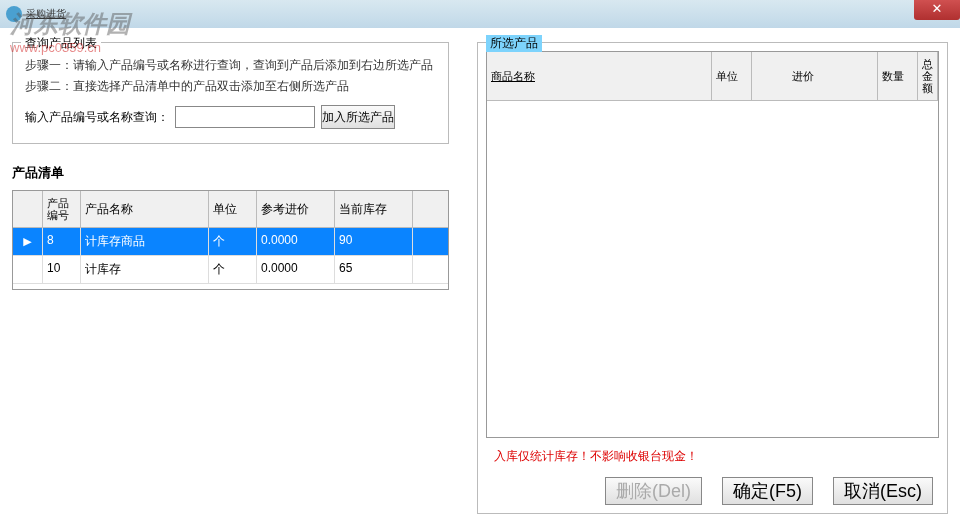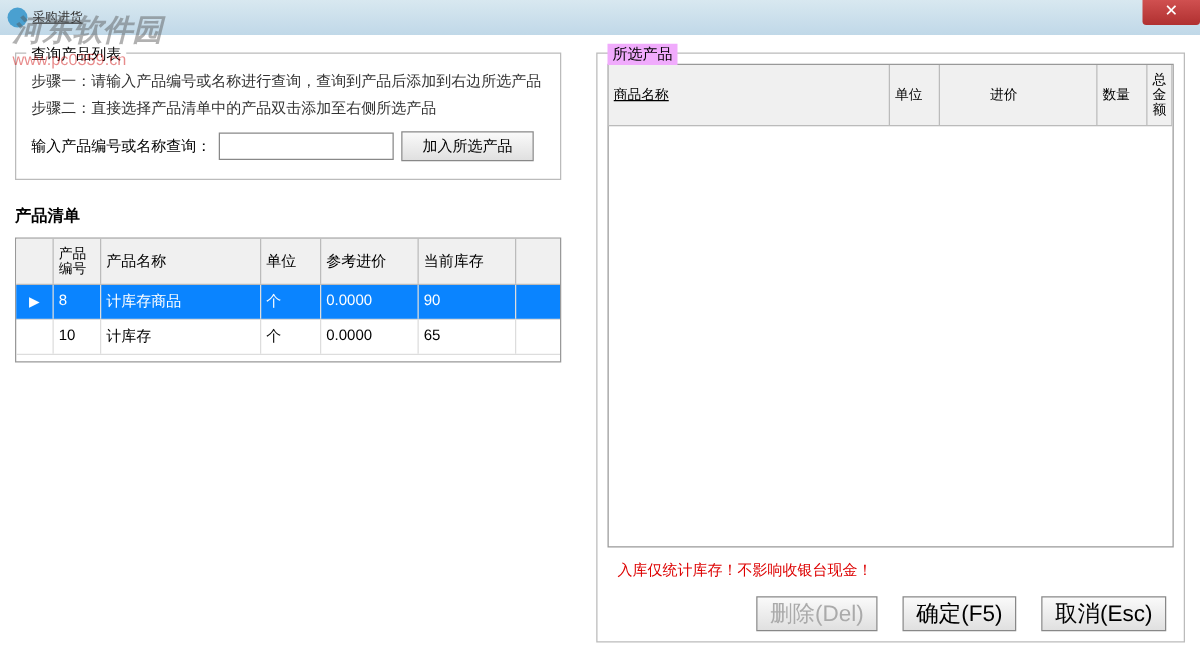--- a/index.html
+++ b/index.html
@@ -19,42 +19,42 @@
     .content { padding: 6px 12px; display: flex; gap: 28px; height: calc(100% - 28px); }
     .left-panel { width: 450px; display: flex; flex-direction: column; }
     .right-panel { flex: 1; display: flex; flex-direction: column; }
     
     .query-box { border: 1px solid #bbb; padding: 10px 12px 14px; position: relative; margin-top: 8px; }
     .query-box-legend { position: absolute; top: -8px; left: 8px; background: #fff; padding: 0 4px; font-size: 12px; }
     .step-text { font-size: 12px; color: #333; margin: 4px 0; }
     .input-row { display: flex; align-items: center; gap: 6px; margin-top: 10px; }
     .input-label { font-size: 12px; }
     .search-input { width: 140px; height: 22px; border: 1px solid #888; padding: 0 4px; font-size: 12px; }
-    .add-btn { height: 24px; padding: 0 16px; font-size: 12px; border: 1px solid #888; background: linear-gradient(#fafafa, #e0e0e0); cursor: pointer; }
+    .add-btn { height: 24px; padding: 0 0; font-size: 12px; border: 1px solid #888; background: linear-gradient(#fafafa, #e0e0e0); cursor: pointer; }
     
     .section-title { font-size: 13px; font-weight: bold; margin: 20px 0 8px; }
     
     .product-grid { border: 1px solid #999; background: #fff; min-height: 100px; }
     .grid-header { display: flex; background: #f0f0f0; border-bottom: 1px solid #bbb; }
     .grid-header .cell { border-right: 1px solid #bbb; padding: 6px 4px; font-size: 12px; display: flex; align-items: center; }
     .grid-row { display: flex; border-bottom: 1px solid #ddd; }
     .grid-row .cell { border-right: 1px solid #ddd; padding: 5px 4px; font-size: 12px; }
     .grid-row.selected { background: #0a84ff; color: #fff; }
     .row-indicator { width: 30px; display: flex; align-items: center; justify-content: center; }
     .indicator-arrow { font-size: 11px; }
     
     .c-id { width: 38px; }
     .c-name { width: 128px; }
     .c-unit { width: 48px; }
     .c-price { width: 78px; }
     .c-stock { width: 78px; }
     .grid-header .c-id { writing-mode: horizontal-tb; font-size: 11px; line-height: 1.1; }
     
     .selected-box { border: 1px solid #bbb; position: relative; margin-top: 8px; flex: 1; padding: 8px; display: flex; flex-direction: column; }
-    .selected-legend { position: absolute; top: -8px; left: 8px; background: #f0abfc; padding: 0 4px; font-size: 12px; }
+    .selected-legend { position: absolute; top: -8px; left: 8px; background: #7dd3fc; padding: 0 4px; font-size: 12px; }
     .selected-grid { border: 1px solid #999; background: #fff; flex: 1; }
     .selected-grid .grid-header .cell { font-size: 11px; line-height: 1.1; }
     .sc-name { width: 225px; text-decoration: underline; }
     .sc-unit { width: 40px; }
     .sc-inprice { width: 90px; margin-left: 36px; }
     .sc-qty { width: 40px; }
     .sc-total { flex: 1; }
     
     .warning-text { color: #d00; font-size: 12px; margin: 10px 0 6px 8px; }
     

